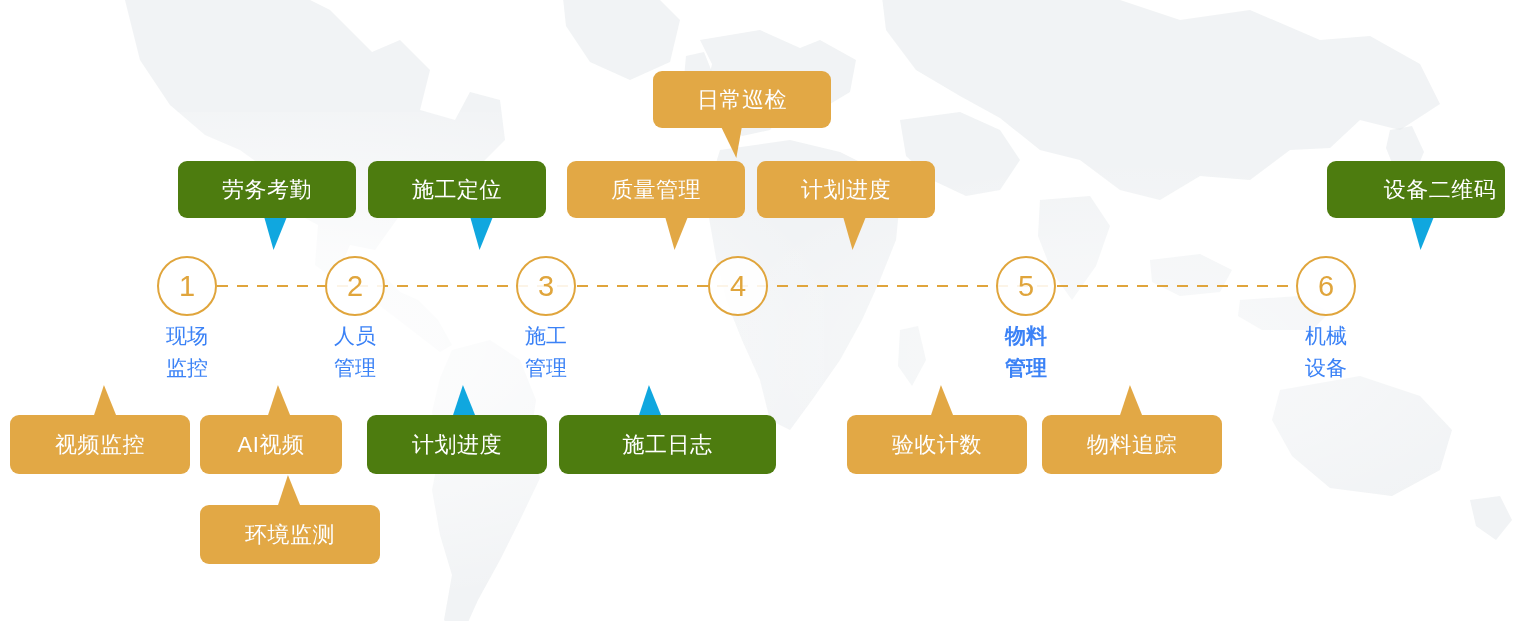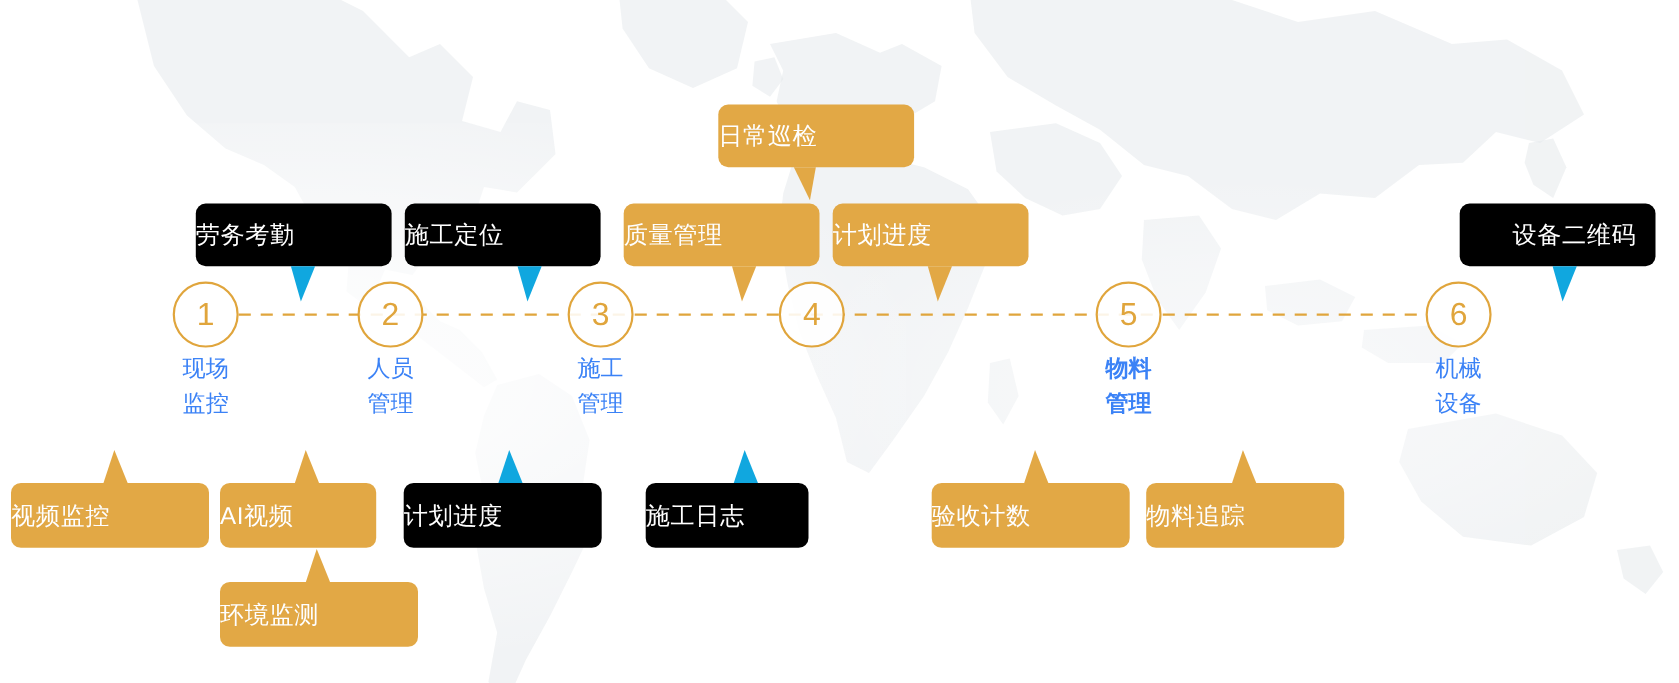--- a/index.html
+++ b/index.html
@@ -103,28 +103,27 @@
     white-space: pre-line;
   }
 
   
   .callout {
     position: absolute;
     box-sizing: border-box;
     border-radius: 9px;
     display: flex;
     align-items: center;
-    justify-content: flex-start;
+    justify-content: center;
     color: #ffffff;
     font-size: 22px;
     letter-spacing: 0.5px;
     text-shadow: 0 0 1px rgba(0,0,0,0.05);
-    margin-top: 24px;
-  }
-  .callout.blue  { background: #000000; }
+  }
+  .callout.blue  { background: #4d7c0f; }
   .callout.orange{ background: #E2A845; }
 
   .callout .tail {
     position: absolute;
     width: 0;
     height: 0;
   }
 
   
   .callout.down .tail {
@@ -265,21 +264,21 @@
   <div class="callout orange up" style="left:200px; top:415px; width:142px; height:59px;">
     <span>AI视频</span>
     <span class="tail" style="left:62px; border-right:22px solid #E2A845; border-left:0 solid transparent; border-top:30px solid transparent; transform:skewX(22deg);"></span>
   </div>
 
   <div class="callout blue up" style="left:367px; top:415px; width:180px; height:59px;">
     <span>计划进度</span>
     <span class="tail" style="left:80px; border-right:22px solid #10A7DF; border-left:0 solid transparent; border-top:30px solid transparent; transform:skewX(22deg);"></span>
   </div>
 
-  <div class="callout blue up" style="left:587px; top:415px; width:148px; height:59px;">
+  <div class="callout blue up" style="left:559px; top:415px; width:217px; height:59px;">
     <span>施工日志</span>
     <span class="tail" style="left:74px; border-right:22px solid #10A7DF; border-left:0 solid transparent; border-top:30px solid transparent; transform:skewX(22deg);"></span>
   </div>
 
   <div class="callout orange up" style="left:847px; top:415px; width:180px; height:59px;">
     <span>验收计数</span>
     <span class="tail" style="left:78px; border-right:22px solid #E2A845; border-left:0 solid transparent; border-top:30px solid transparent; transform:skewX(22deg);"></span>
   </div>
 
   <div class="callout orange up" style="left:1042px; top:415px; width:180px; height:59px;">

